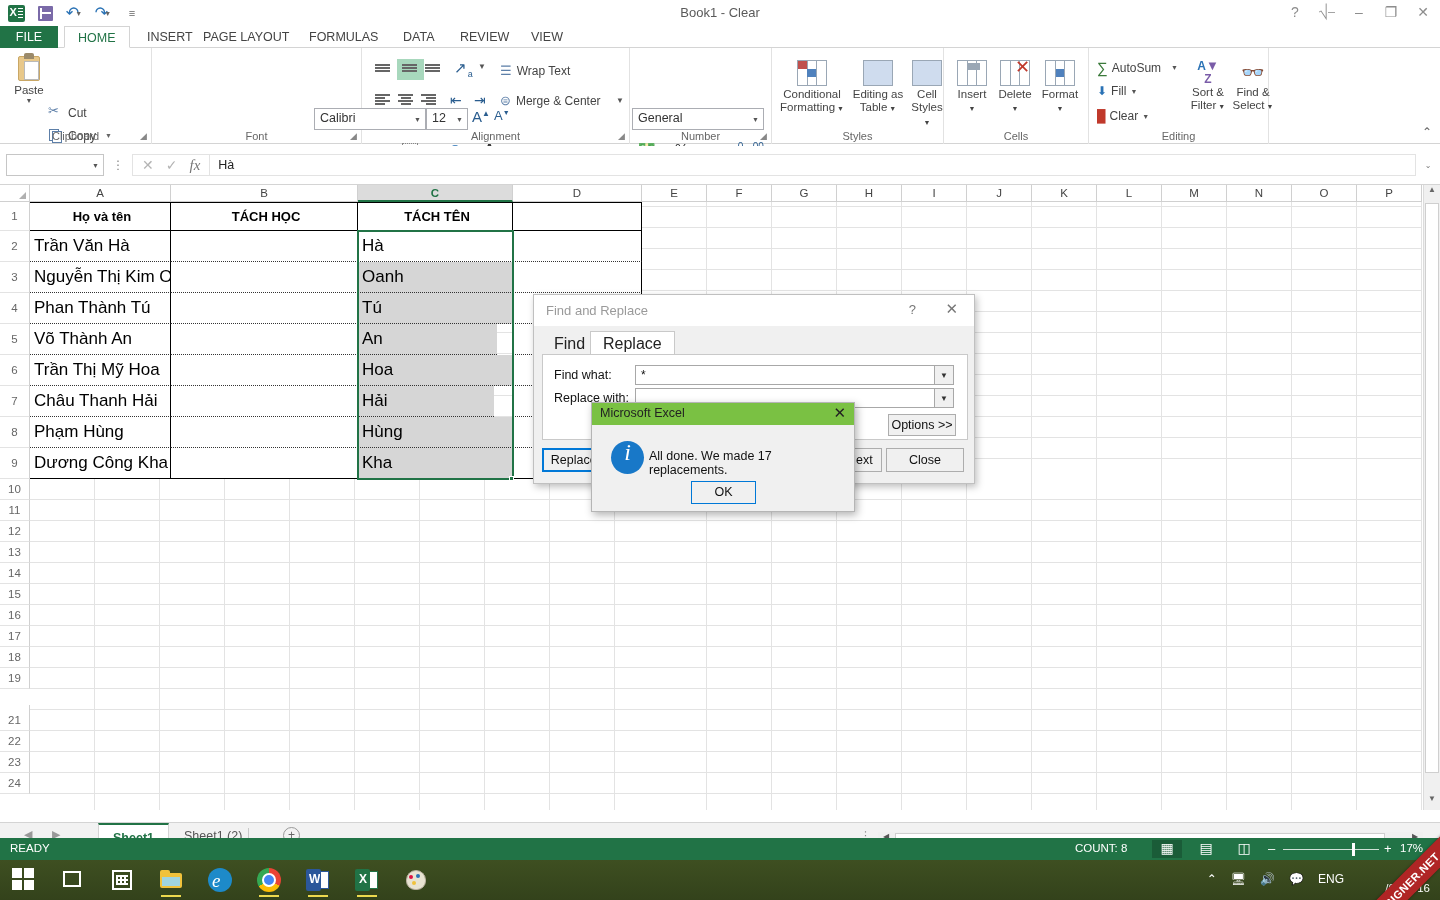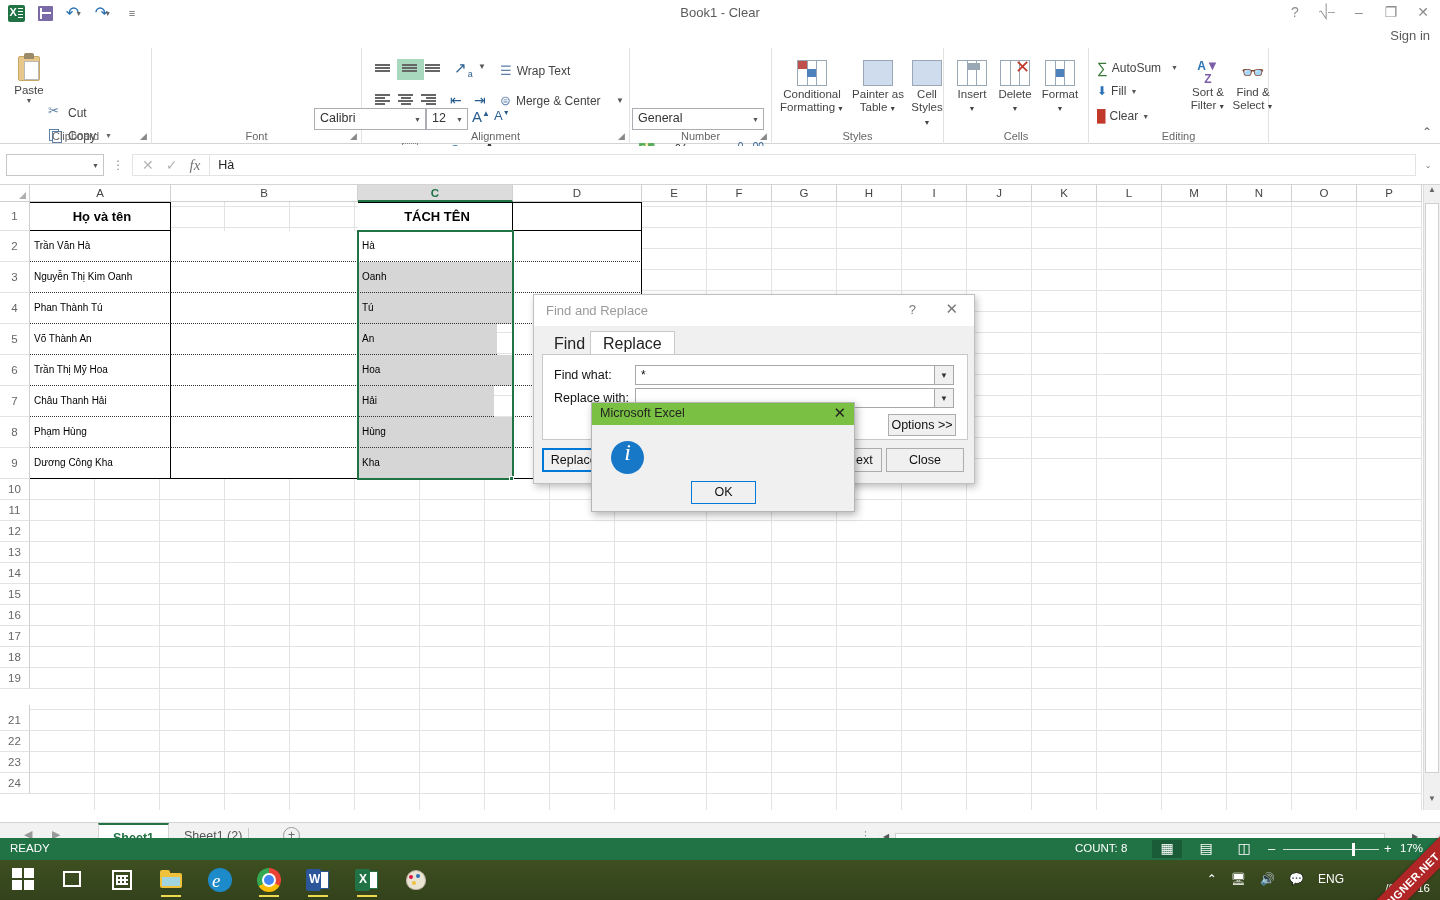--- a/index.html
+++ b/index.html
@@ -98,21 +98,21 @@
 
   
   .gridwrap{position:absolute;left:0;top:185px;width:1440px;height:625px;background:#fff;overflow:hidden;}
   .corner{position:absolute;left:0;top:0;width:30px;height:17px;background:#fff;border-right:1px solid #d0d0d0;border-bottom:1px solid #d0d0d0;}
   .corner:after{content:"";position:absolute;right:3px;bottom:2px;border-left:7px solid transparent;border-bottom:7px solid #b0b0b0;}
   .colhead{position:absolute;top:0;height:17px;border-right:1px solid #d0d0d0;border-bottom:1px solid #d0d0d0;
            background:#fff;font-size:11.5px;color:#444;text-align:center;line-height:16px;cursor:pointer;}
   .colhead.sel{background:#dcdcdc;color:#217346;font-weight:bold;border-bottom:2px solid #217346;}
   .rowhead{position:absolute;left:0;width:30px;border-right:1px solid #d0d0d0;border-bottom:1px solid #e3e3e3;
            background:#fff;font-size:11.5px;color:#666;text-align:center;cursor:pointer;}
-  .cell{position:absolute;font-size:10px;color:#000;overflow:hidden;white-space:nowrap;
+  .cell{position:absolute;font-size:17px;color:#000;overflow:hidden;white-space:nowrap;
         border-right:1px solid #e3e3e3;border-bottom:1px solid #e3e3e3;background:#fff;}
   .cell.tbl{border-right:1px solid #000;border-bottom:1px dotted #333;}
   .cell.hdr{font-weight:bold;text-align:center;border-bottom:1px solid #000;border-top:1px solid #000;font-size:13px;}
   .cell.selbg{background:#d6d6d6;}
   .cell .ct{padding:0 0 0 4px;display:block;}
   .selrange{position:absolute;border:2px solid #217346;pointer-events:none;}
   .selhandle{position:absolute;width:5px;height:5px;background:#217346;border:1px solid #fff;}
 
   
   .vsb{position:absolute;right:0;top:185px;width:17px;height:625px;background:#f0f0f0;border-left:1px solid #dcdcdc;}
@@ -212,20 +212,30 @@
     <div class="win-ctrls">
       <div>?</div>
       <div>⎷⎯</div>
       <div>–</div>
       <div>❐</div>
       <div>✕</div>
     </div>
     <div class="signin">Sign in</div>
   </div>
 
+  <div class="tabstrip">
+    <div class="tab file" style="left:0">FILE</div>
+    <div class="tab active" style="left:64px">HOME</div>
+    <div class="tab" style="left:134px">INSERT</div>
+    <div class="tab" style="left:190px">PAGE LAYOUT</div>
+    <div class="tab" style="left:296px">FORMULAS</div>
+    <div class="tab" style="left:390px">DATA</div>
+    <div class="tab" style="left:447px">REVIEW</div>
+    <div class="tab" style="left:518px">VIEW</div>
+  </div>
 
   <div class="ribbon">
 
     <div class="grp" style="left:0;width:152px">
       <div class="paste-btn">
         <div class="clip-img">
           <div class="board"></div>
             <div class="clip"></div>
             <div class="page"></div>
         </div>
@@ -370,21 +380,21 @@
           <div style="position:absolute;left:1px;top:1px;width:9px;height:8px;background:#c0504d"></div>
           <div style="position:absolute;left:10px;top:9px;width:9px;height:8px;background:#4f81bd"></div>
         </div>
         <span>Conditional</span><br>
         <span>Formatting</span><span style="font-size:7px"> ▼</span>
       </div>
       <div class="stylebtn" style="left:78px;top:12px;width:56px">
         <div class="cellicon">
             <div class="grid3" style="background:#cfdcee"></div>
           </div>
-        <span>Painter as</span><br>
+        <span>Editing as</span><br>
         <span>Table</span><span style="font-size:7px"> ▼</span>
       </div>
       <div class="stylebtn" style="left:136px;top:12px;width:38px">
         <div class="cellicon">
             <div class="grid3" style="background:#cfdcee"></div>
           </div>
         <span>Cell</span><br>
         <span>Styles</span><span style="font-size:7px"> ▼</span>
       </div>
       <div class="grp-label">Styles</div>
@@ -512,20 +522,23 @@
 
     <div style="position:absolute;left:30px;top:17px;width:1392px;height:608px;
       background:
         repeating-linear-gradient(to right, transparent 0 64px, #e3e3e3 64px 65px),
         repeating-linear-gradient(to bottom, transparent 0 20px, #e3e3e3 20px 21px);
       background-position:612px 0, 0 277px;z-index:0"></div>
 
     <div class="cell hdr tbl" style="left:30px;top:17px;width:141px;height:29px;line-height:28px">
         <span class="ct">Họ và tên</span>
       </div>
+    <div class="cell hdr tbl" style="left:171px;top:17px;width:187px;height:29px;line-height:28px">
+        <span class="ct">TÁCH HỌC</span>
+      </div>
     <div class="cell hdr tbl" style="left:358px;top:17px;width:155px;height:29px;line-height:28px">
         <span class="ct">TÁCH TÊN</span>
       </div>
     <div class="cell hdr tbl" style="left:513px;top:17px;width:129px;height:29px"></div>
 
     <div class="cell tbl" style="left:30px;top:46px;width:141px;height:31px;line-height:29px">
         <span class="ct">Trần Văn Hà</span>
       </div>
     <div class="cell tbl" style="left:30px;top:77px;width:141px;height:31px;line-height:29px">
         <span class="ct">Nguyễn Thị Kim Oanh</span>
@@ -679,20 +692,21 @@
     <div class="btn" style="left:276px;top:153px;width:72px;height:24px;line-height:22px">Find Next</div>
     <div class="btn" style="left:352px;top:153px;width:78px;height:24px;line-height:22px">Close</div>
   </div>
 
   <div class="msgbox">
     <div class="msg-title">
       <div class="t">Microsoft Excel</div>
       <div class="x">✕</div>
     </div>
     <div class="msg-ic"></div>
+    <div class="msg-txt">All done. We made 17 replacements.</div>
     <div class="msg-ok">OK</div>
   </div>
 
   <div class="taskbar">
     <div class="tb-icon tb-start">
       <div class="start-sq" style="left:0;top:0"></div>
         <div class="start-sq" style="left:12px;top:0"></div>
       <div class="start-sq" style="left:0;top:12px"></div>
         <div class="start-sq" style="left:12px;top:12px"></div>
     </div>

